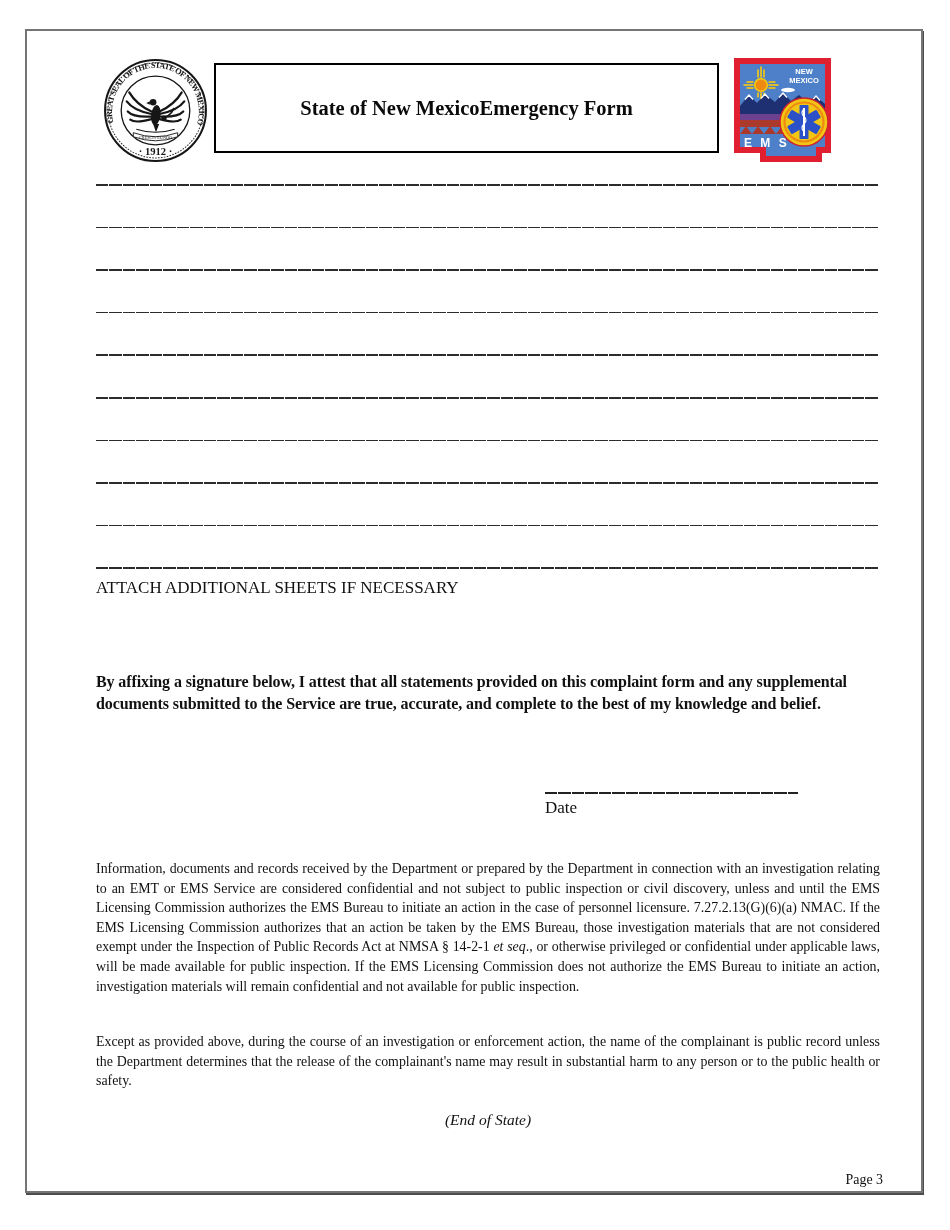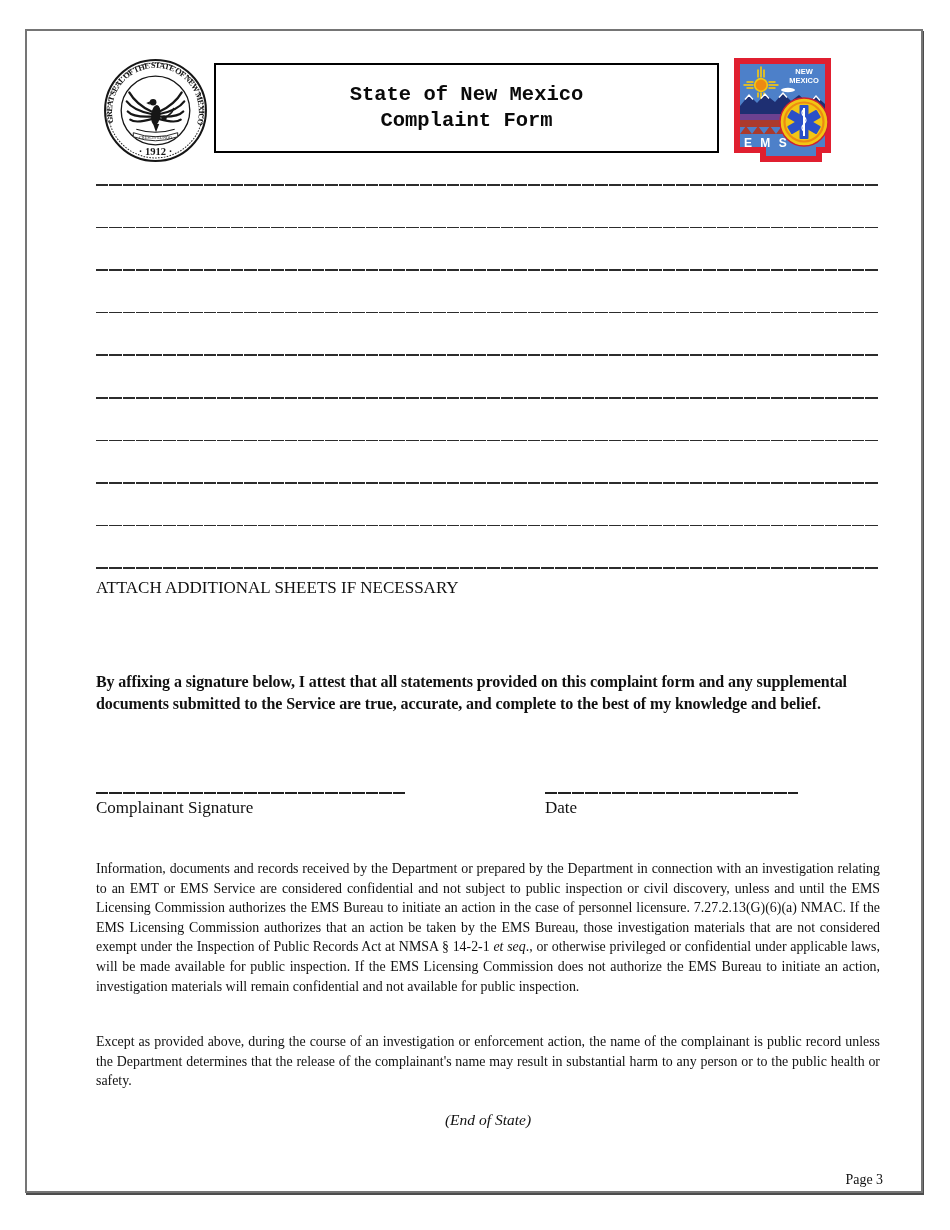--- a/index.html
+++ b/index.html
@@ -14,23 +14,22 @@
   .page-border{
     position:absolute;left:25px;top:29px;width:894px;height:1160px;
     border:2px solid #757575;
     box-shadow:1px 2px 0 0 rgba(45,45,45,.85);
   }
   
   .seal{position:absolute;left:102px;top:55px;width:107px;height:111px;}
   .title-box{
     position:absolute;left:214px;top:63px;width:501px;height:86px;
     border:2px solid #000;
-    display:flex;flex-direction:column;justify-content:center;align-items:center;
+    display:flex;flex-direction:row;justify-content:center;align-items:center;
     text-align:center;
-    font-family:Liberation Mono, monospace;
   }
   .title-box .t-line{font-weight:bold;font-size:20.5px;line-height:26px;color:#0a0a0a;}
   .ems{position:absolute;left:732px;top:56px;width:101px;height:108px;}
   
   .rules{position:absolute;left:96px;top:184px;width:783px;}
   .rule-line{
     height:1.6px;margin-bottom:41px;
     background:repeating-linear-gradient(90deg,#2c2c2c 0px,#2c2c2c 12.4px,rgba(0,0,0,0) 12.4px,rgba(0,0,0,0) 13.5px);
   }
   
@@ -102,21 +101,21 @@
       <path d="M49.5,68 l3,8.5 3.2,-8.2 z"></path>
       <circle cx="60.5" cy="62.5" r="2.6"></circle>
     </g>
     <path d="M33,73.5 Q52,79.5 71,73.5" stroke="#161616" stroke-width="1" fill="none"></path>
     <path d="M30,77 Q52,85 74,77 L74,81 Q52,89 30,81 Z" fill="#ffffff" stroke="#161616" stroke-width="0.9"></path>
     <text x="52" y="83.4" font-size="4.2" text-anchor="middle" fill="#161616">CRESCIT EUNDO</text>
   </svg>
 
   <div class="title-box">
     <div class="t-line">State of New Mexico</div>
-    <div class="t-line">Complaint Form</div>
+    <div class="t-line">Emergency Form</div>
   </div>
 
   <svg class="ems" viewBox="0 0 101 108" xmlns="http://www.w3.org/2000/svg">
     <path d="M2,2 H99 V97 H90 V106 H28 V97 H2 Z" fill="#e01f30"></path>
     <path d="M8,8 H93 V91 H84 V100 H34 V91 H8 Z" fill="#4d80c9"></path>
 
     <g stroke-width="1.7" stroke="#f2c614">
       <circle cx="29" cy="29" r="6.3" fill="#ee8a12"></circle>
       <line x1="26" y1="21.5" x2="26" y2="13.5"></line>
         <line x1="29" y1="21.5" x2="29" y2="10.5"></line>
@@ -167,24 +166,20 @@
       <div class="rule-line"></div>
       <div class="rule-line"></div>
     </div>
 
   <div class="instructions">
     <div>ATTACH ADDITIONAL SHEETS IF NECESSARY</div>
   </div>
 
   <div class="attestation">By affixing a signature below, I attest that all statements provided on this complaint form and any supplemental documents submitted to the Service are true, accurate, and complete to the best of my knowledge and belief.</div>
 
-  <div class="sig-block sig-left">
-    <div class="line"></div>
-    <div>Complainant Signature</div>
-  </div>
   <div class="sig-block sig-right">
     <div class="line"></div>
     <div>Date</div>
   </div>
 
   <div class="legal-p legal-1"><span>Information, documents and records received by the Department or prepared by the Department in connection with an investigation relating to an EMT or EMS Service are considered confidential and not subject to public inspection or civil discovery, unless and until the EMS Licensing Commission authorizes the EMS Bureau to initiate an action in the case of personnel licensure.  7.27.2.13(G)(6)(a) NMAC.  If the EMS Licensing Commission authorizes that an action be taken by the EMS Bureau, those investigation materials that are not considered exempt under the Inspection of Public Records Act at NMSA § 14-2-1 </span><i>et seq</i><span>., or otherwise privileged or confidential under applicable laws, will be made available for public inspection.  If the EMS Licensing Commission does not authorize the EMS Bureau to initiate an action, investigation materials will remain confidential and not available for public inspection.</span></div>
   <div class="legal-p legal-2">Except as provided above, during the course of an investigation or enforcement action, the name of the complainant is public record unless the Department determines that the release of the complainant's name may result in substantial harm to any person or to the public health or safety.</div>
 
   <div class="end-of-form">(End of State)</div>
 

